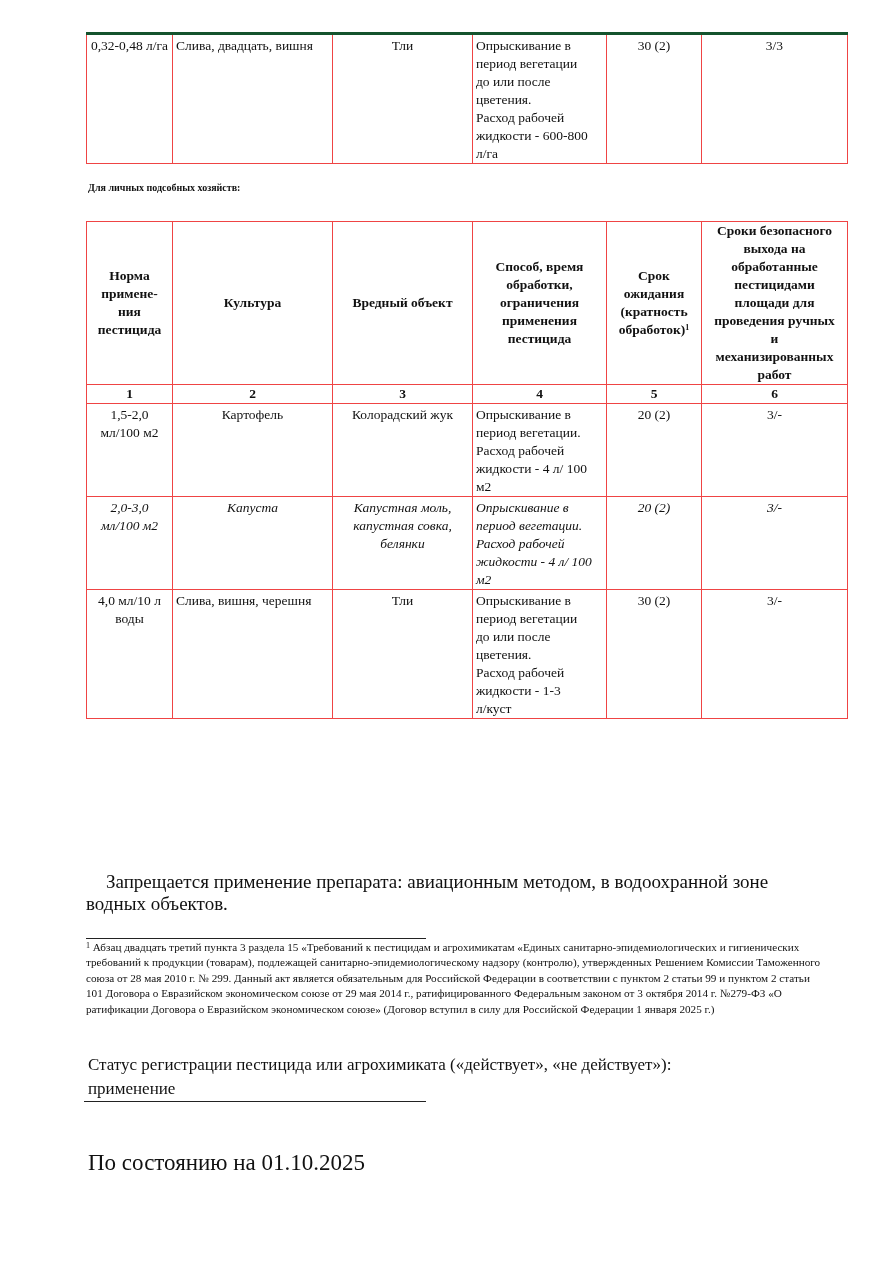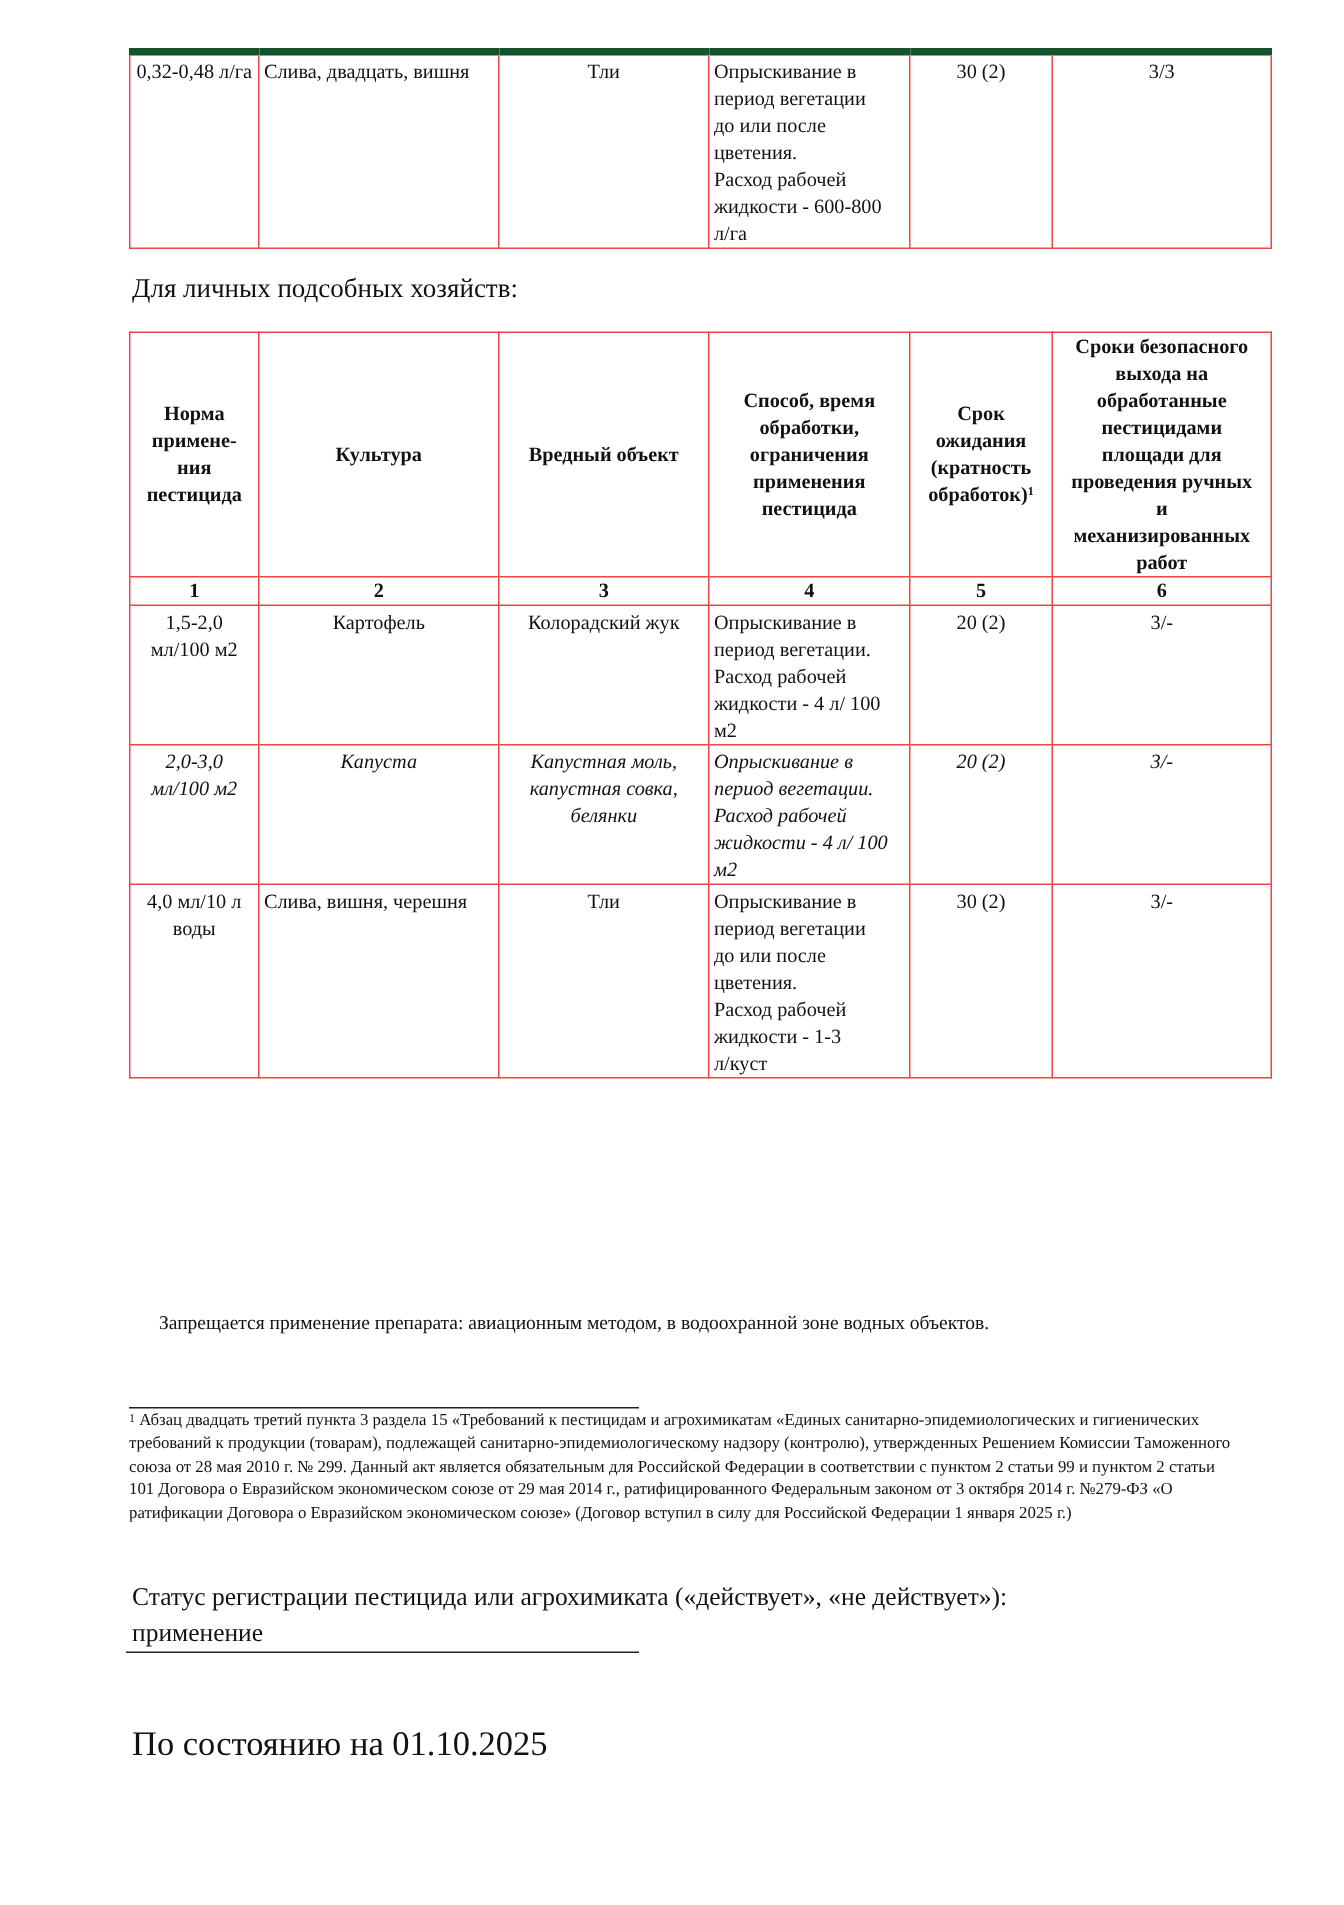--- a/index.html
+++ b/index.html
@@ -4,30 +4,30 @@
   <style>
     html, body { margin:0; padding:0; background:#ffffff; }
     body { width:896px; height:1270px; position:relative; overflow:hidden; color:#111;
            font-family:"Liberation Serif", "DejaVu Serif", serif; }
     table { border-collapse:collapse; table-layout:fixed; position:absolute; left:86px; width:761px; }
     td, th { border:1px solid #ef4444; vertical-align:top; padding:2px 3px 0 3px; font-size:13.5px; line-height:18px; font-weight:normal; }
     col.c1 { width:86px; } col.c2 { width:160px; } col.c3 { width:140px; } col.c4 { width:134px; } col.c5 { width:95px; } col.c6 { width:146px; }
     .ctr { text-align:center; }
     .left { text-align:left; }
     #t1 { top:32px; }
-    #t1 td { border-top:5px solid #14532d; }
+    #t1 td { border-top:3px solid #14532d; }
     #t1 tr { height:128px; }
-    #label-lph { position:absolute; left:88px; top:182px; font-size:18px; }
+    #label-lph { position:absolute; left:88px; top:182px; font-size:10px;font-weight:bold; }
     #t2 { top:221px; }
     #t2 th { font-weight:bold; text-align:center; vertical-align:middle; font-size:13.5px; line-height:18px; padding:0 2px; }
     #t2 tr.hdr { height:163px; }
     #t2 tr.nums th { height:18px; vertical-align:middle; }
     #t2 tr.r1 { height:92px; } #t2 tr.r2 { height:92px;font-style:italic; } #t2 tr.r3 { height:128px;margin-left:16px; } #t2 tr.r4 { height:128px; }
     sup { font-size:8px; vertical-align:top; position:relative; top:-2px; }
-    #prohibit { position:absolute; left:86px; top:871px; width:700px; font-size:13px; line-height:22px; text-indent:20px; }
+    #prohibit { position:absolute; left:86px; top:871px; width:700px; font-size:19px; line-height:22px; text-indent:20px; }
     #fn-line { position:absolute; left:86px; top:938px; width:340px; border-top:1px solid #222; }
     #footnote { position:absolute; left:86px; top:940px; width:740px; font-size:11.2px; line-height:15.4px; }
     #status-label { position:absolute; left:88px; top:1054px; font-size:17px; line-height:22px; }
     #status-value { position:absolute; left:88px; top:1078px; font-size:17px; line-height:22px; }
     #status-line { position:absolute; left:84px; top:1101px; width:342px; border-top:1px solid #222; }
     #as-of { position:absolute; left:88px; top:1152px; font-size:23px; line-height:22px; }
   </style>
 </head>
 <body>
 

